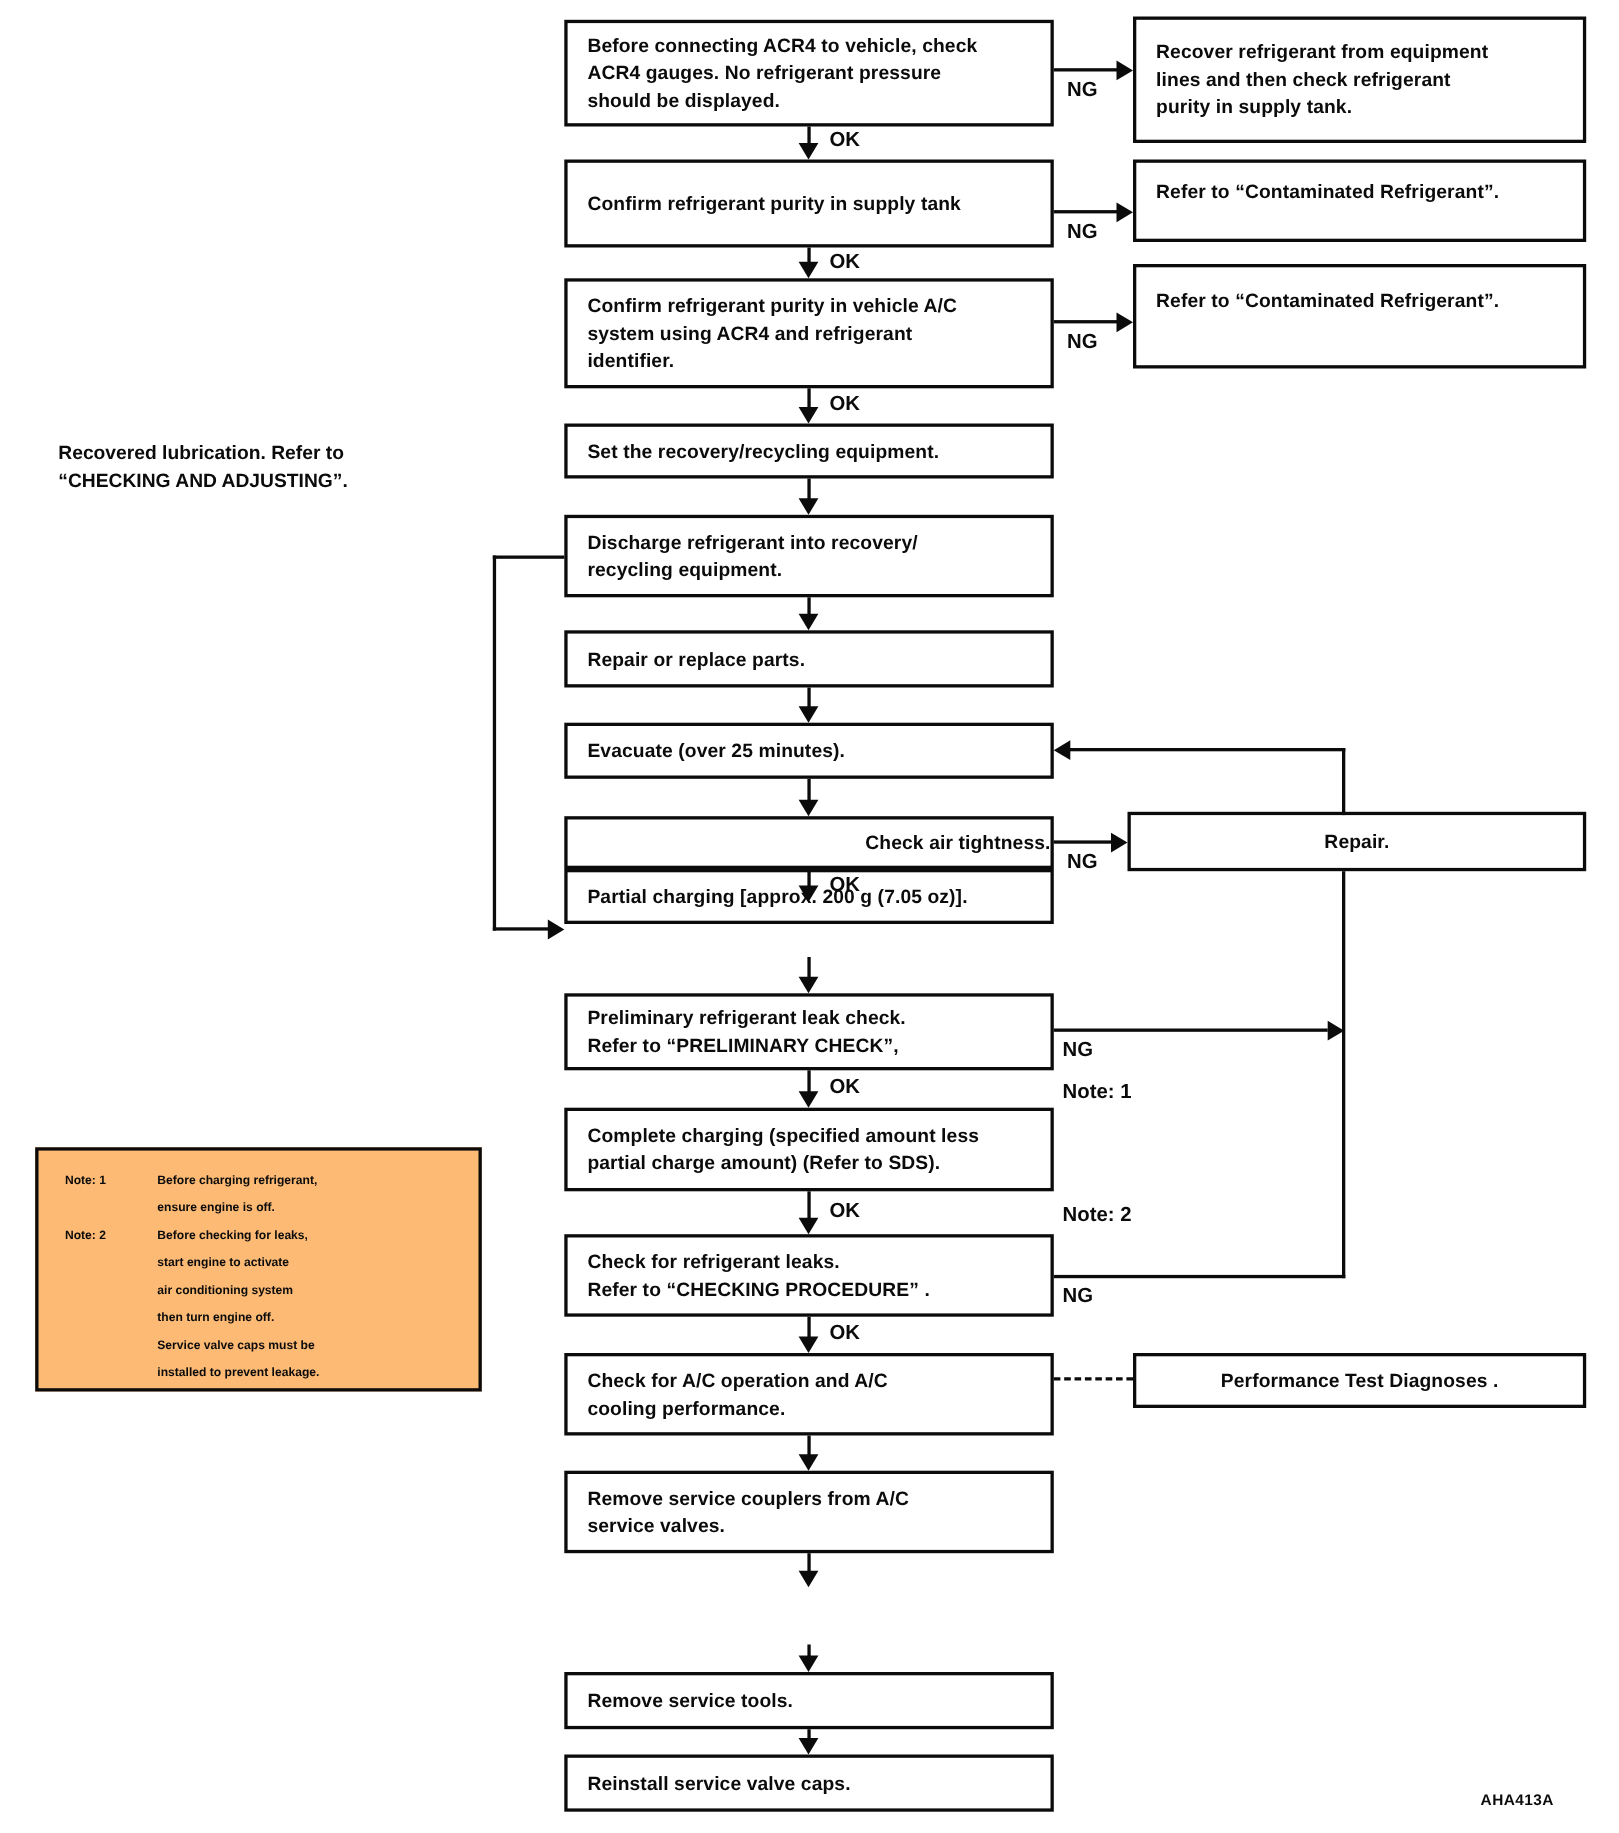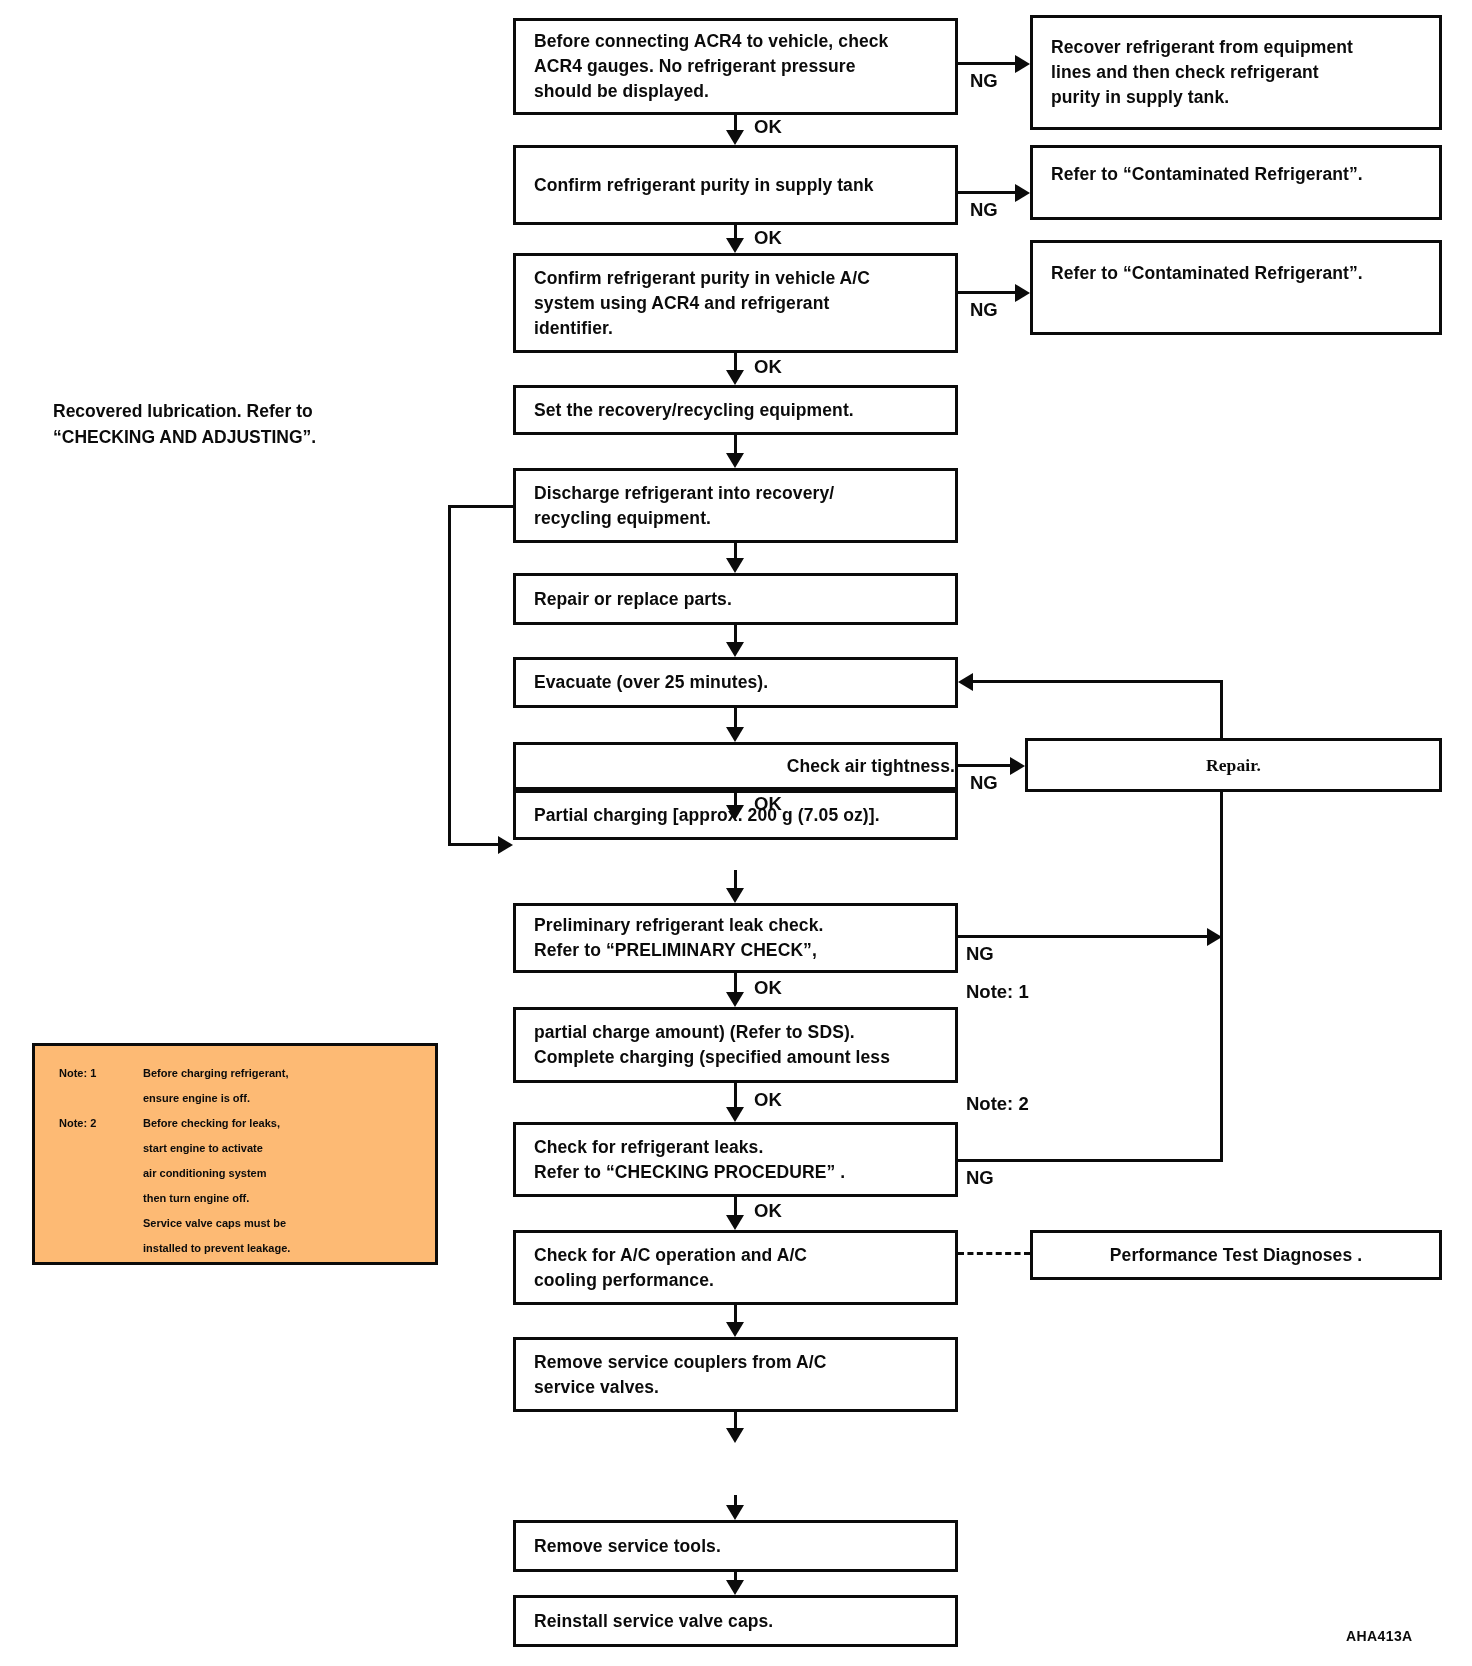--- a/index.html
+++ b/index.html
@@ -67,22 +67,22 @@
     <div class="ln">Check air tightness.</div>
   </div>
   <div class="box" style="left:513px;top:790px;width:445px;height:50px;">
     <div class="ln">Partial charging [approx. 200 g (7.05 oz)].</div>
   </div>
   <div class="box" style="left:513px;top:903px;width:445px;height:70px;">
     <div class="ln">Preliminary refrigerant leak check.</div>
     <div class="ln">Refer to “PRELIMINARY CHECK”,</div>
   </div>
   <div class="box" style="left:513px;top:1007px;width:445px;height:76px;">
+    <div class="ln">Complete charging (specified amount less</div>
     <div class="ln">partial charge amount) (Refer to SDS).</div>
-    <div class="ln">Complete charging (specified amount less</div>
   </div>
   <div class="box" style="left:513px;top:1122px;width:445px;height:75px;">
     <div class="ln">Check for refrigerant leaks.</div>
     <div class="ln">Refer to “CHECKING PROCEDURE” .</div>
   </div>
   <div class="box" style="left:513px;top:1230px;width:445px;height:75px;">
     <div class="ln">Check for A/C operation and A/C</div>
     <div class="ln">cooling performance.</div>
   </div>
   <div class="box" style="left:513px;top:1337px;width:445px;height:75px;">
@@ -100,21 +100,21 @@
     <div class="ln">Recover refrigerant from equipment</div>
     <div class="ln">lines and then check refrigerant</div>
     <div class="ln">purity in supply tank.</div>
   </div>
   <div class="box" style="left:1030px;top:145px;width:412px;height:75px;justify-content:flex-start;padding-top:14px;">
     <div class="ln">Refer to “Contaminated Refrigerant”.</div>
   </div>
   <div class="box" style="left:1030px;top:240px;width:412px;height:95px;justify-content:flex-start;padding-top:18px;">
     <div class="ln">Refer to “Contaminated Refrigerant”.</div>
   </div>
-  <div class="box center" style="left:1025px;top:738px;width:417px;height:54px;font-family:Liberation Serif, serif;">
+  <div class="box center" style="left:1025px;top:738px;width:417px;height:54px;">
     <div class="ln">Repair.</div>
   </div>
   <div class="box center" style="left:1030px;top:1230px;width:412px;height:50px;">
     <div class="ln">Performance Test Diagnoses .</div>
   </div>
 
   <div class="vline" style="left:734px;top:115px;height:17px;"></div>
     <div class="a-down" style="left:726px;top:130px;"></div>
   <div class="vline" style="left:734px;top:225px;height:15px;"></div>
     <div class="a-down" style="left:726px;top:238px;"></div>

